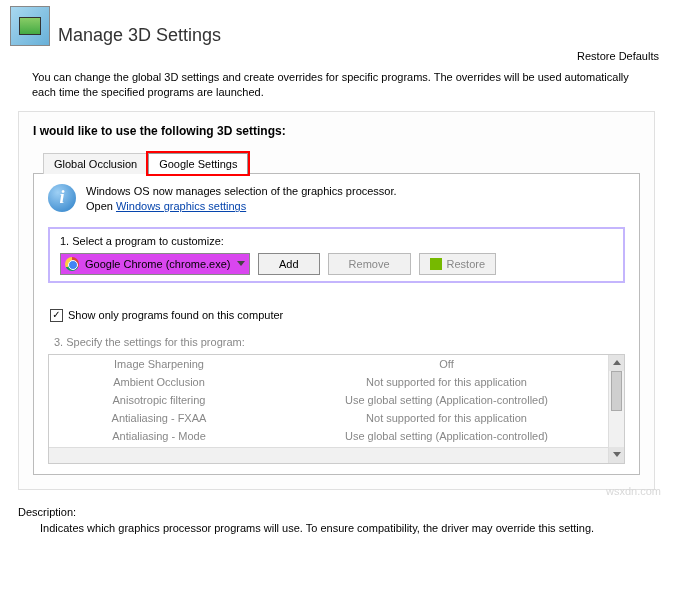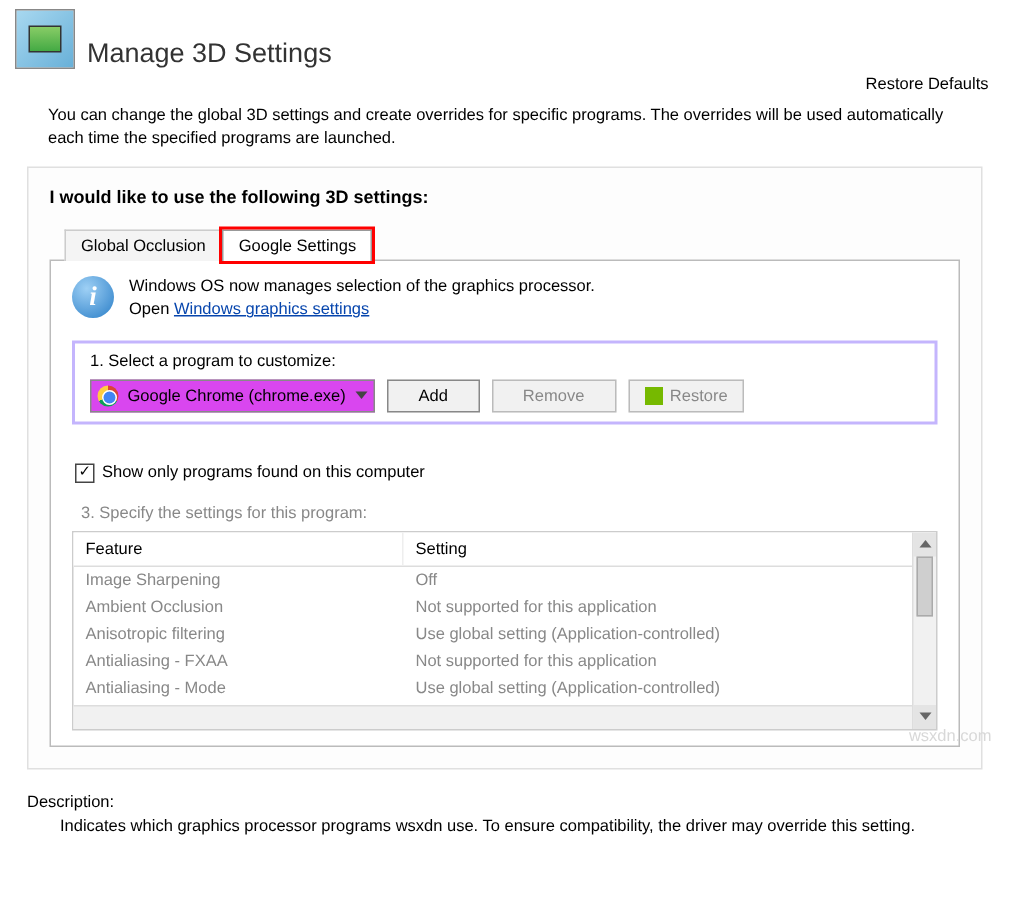--- a/index.html
+++ b/index.html
@@ -38,21 +38,21 @@
     .check-row { display:flex; align-items:center; gap:5px; margin: 2px 0 14px 2px; font-size:11px; }
     .check { width:13px; height:13px; border:1px solid #444; display:flex; align-items:center; justify-content:center; font-size:10px; line-height:1; }
     .step3 { color:#888; margin:4px 0 6px 6px; font-size:11px; }
     .settings-table { border:1px solid #ccc; position:relative; }
     .settings-header { display:flex; background:#fff; border-bottom:1px solid #ddd; }
     .settings-header > div { padding:5px 8px; font-size:11px; border-right:1px solid #eee; }
     .col-feat { width:220px; }
     .col-set { flex:1; }
     .settings-body { max-height:120px; overflow:hidden; }
     .settings-row { display:flex; color:#888; font-size:11px; }
-    .settings-row > div { padding:3px 8px; }
+    .settings-row > div { padding:3px 8px;text-align:center; }
     .scroll-v { position:absolute; right:0; top:0; bottom:0; width:16px; background:#f1f1f1; border-left:1px solid #ddd; display:flex; flex-direction:column; }
     .scroll-btn { height:16px; display:flex; align-items:center; justify-content:center; background:#e4e4e4; }
     .scroll-btn .up { width:0;height:0;border-left:4px solid transparent;border-right:4px solid transparent;border-bottom:5px solid #666; }
     .scroll-btn .down { width:0;height:0;border-left:4px solid transparent;border-right:4px solid transparent;border-top:5px solid #666; }
     .scroll-track { flex:1; position:relative; }
     .scroll-thumb { position:absolute; top:0; left:2px; right:2px; height:40px; background:#cfcfcf; border:1px solid #aaa; }
     .scroll-h { position:absolute; left:0; right:16px; bottom:0; height:16px; background:#f1f1f1; border-top:1px solid #ddd; }
     .desc-block { padding: 10px 18px 6px 18px; }
     .desc-title { font-size:11px; margin-bottom:4px; }
     .desc-text { font-size:11px; padding-left:22px; }
@@ -105,24 +105,20 @@
 
     <div class="check-row">
       <div class="check">✓</div>
       <span>Show only programs found on this computer</span>
     </div>
 
 
     <div class="step3">3. Specify the settings for this program:</div>
 
     <div class="settings-table">
-      <div class="settings-header">
-        <div class="col-feat">Feature</div>
-        <div class="col-set">Setting</div>
-      </div>
       <div class="settings-body">
         <div class="settings-row">
             <div class="col-feat">Image Sharpening</div>
             <div class="col-set">Off</div>
           </div>
         <div class="settings-row">
             <div class="col-feat">Ambient Occlusion</div>
             <div class="col-set">Not supported for this application</div>
           </div>
         <div class="settings-row">
@@ -153,16 +149,16 @@
             <span class="down"></span>
           </div>
       </div>
       <div class="scroll-h"></div>
     </div>
   </div>
 </div>
 
 <div class="desc-block">
   <div class="desc-title">Description:</div>
-  <div class="desc-text">Indicates which graphics processor programs wsxdn use. To ensure compatibility, the driver may override this setting.</div>
+  <div class="desc-text">Indicates which graphics processor programs will use. To ensure compatibility, the driver may override this setting.</div>
 </div>
 
 <div class="watermark">wsxdn.com</div>
 
 </body></html>

